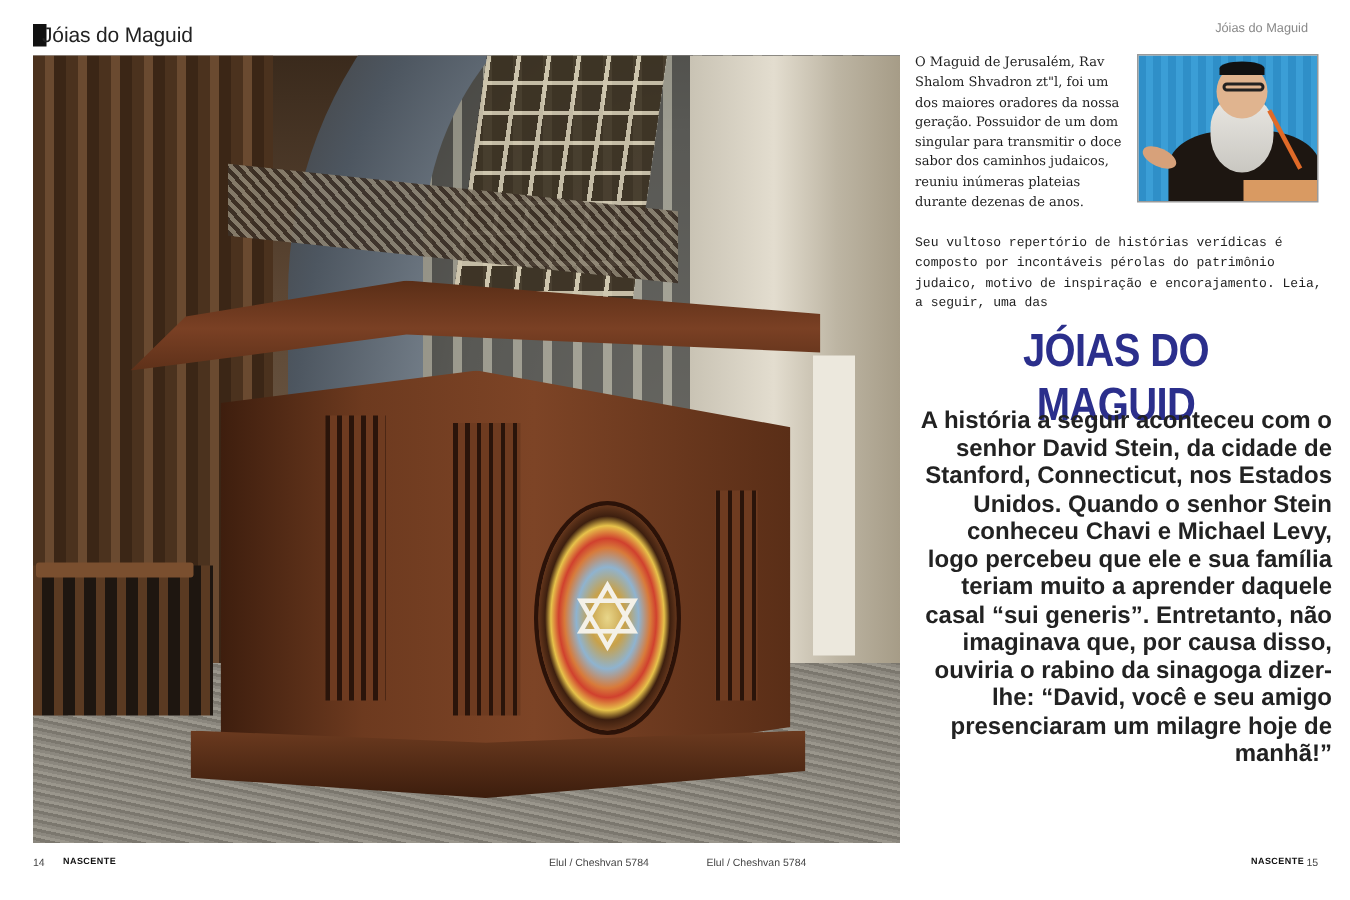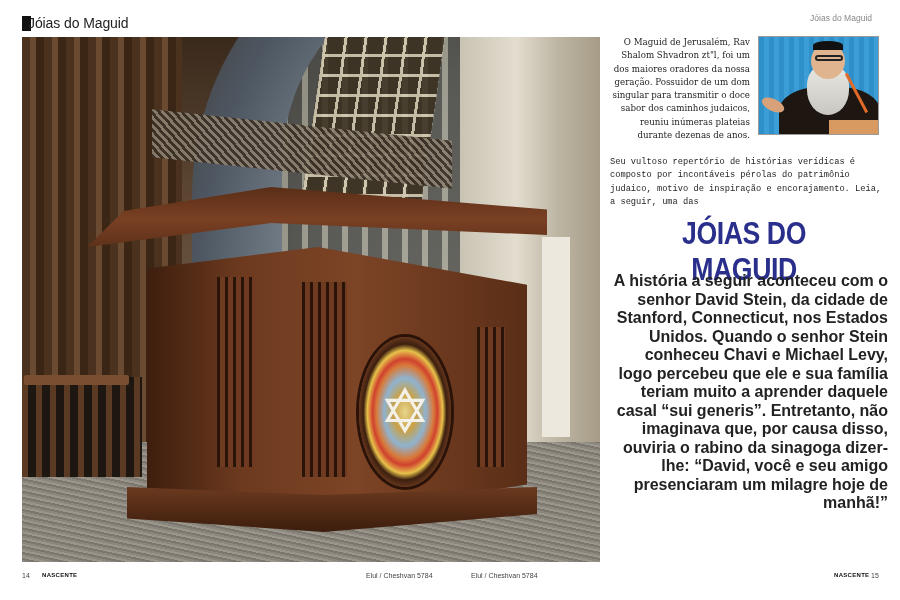--- a/index.html
+++ b/index.html
@@ -57,21 +57,21 @@
     clip-path: polygon(0% 0%, 48% 18%, 100% 0%, 100% 60%, 48% 100%, 0% 70%); }
   .podium .medallion { position: absolute; left: 232px; top: 150px; width: 92px; height: 150px; border-radius: 50%;
     background: radial-gradient(ellipse, #e8d68a 0%, #c8a14a 18%, #8fb3cf 32%, #d87a3a 44%, #d0412e 50%, #e7c24a 58%, #3d1f0f 64%, #6a3a1e 72%, #3a1a0a 76%);
     box-shadow: 0 0 0 3px #2b1208; }
   .podium .star { position: absolute; left: 246px; top: 188px; width: 64px; height: 74px; color: #f4f1e8; font-size: 62px; line-height: 74px; text-align: center; font-family: "DejaVu Sans", sans-serif; }
 
   .photo-title { position: absolute; left: 24px; top: 12px; font-family: "Liberation Serif", serif; font-size: 37px; color: #ffffff;
     text-shadow: 2px 2px 0 #000, -1px -1px 0 #222, 1px -1px 0 #222, -1px 1px 0 #222, 3px 3px 4px rgba(0,0,0,0.8); letter-spacing: 0.2px; }
 
   
-  .intro { position: absolute; left: 610px; top: 36px; width: 140px; font-family: "DejaVu Serif", serif; font-size: 8.7px; line-height: 13.3px; color: #1f1f1f; text-align: right; }
+  .intro { position: absolute; left: 610px; top: 36px; width: 140px; font-family: "DejaVu Serif", serif; font-size: 8.7px; line-height: 13.3px; color: #1f1f1f; }
   .intro-wide { position: absolute; left: 610px; top: 156px; width: 280px; font-family: Liberation Mono, monospace; font-size: 8.7px; line-height: 13.3px; color: #1f1f1f; }
   .portrait { position: absolute; left: 758px; top: 36px; width: 121px; height: 99px; border: 1px solid #9a9a9a; overflow: hidden;
     background: repeating-linear-gradient(90deg, #2f8fc8 0 5px, #3b9ed6 5px 10px); }
   .portrait .coat { position: absolute; left: 20px; top: 50px; width: 101px; height: 60px; background: #1d1611; border-radius: 40% 40% 0 0; }
   .portrait .head { position: absolute; left: 52px; top: 6px; width: 34px; height: 36px; background: #e0b48f; border-radius: 50%; }
   .portrait .beard { position: absolute; left: 48px; top: 28px; width: 42px; height: 50px; background: linear-gradient(#e9e7e2, #c9c7c1); border-radius: 40% 40% 50% 50%; }
   .portrait .glasses { position: absolute; left: 56px; top: 18px; width: 28px; height: 6px; border: 2px solid #222; border-radius: 3px; }
   .portrait .cap { position: absolute; left: 54px; top: 4px; width: 30px; height: 9px; background: #111; border-radius: 50% 50% 0 0; }
   .portrait .hand { position: absolute; left: 2px; top: 62px; width: 24px; height: 12px; background: #d7a17a; border-radius: 50%; transform: rotate(25deg); }
   .portrait .lectern { position: absolute; left: 70px; top: 83px; width: 51px; height: 16px; background: #d99a62; }

